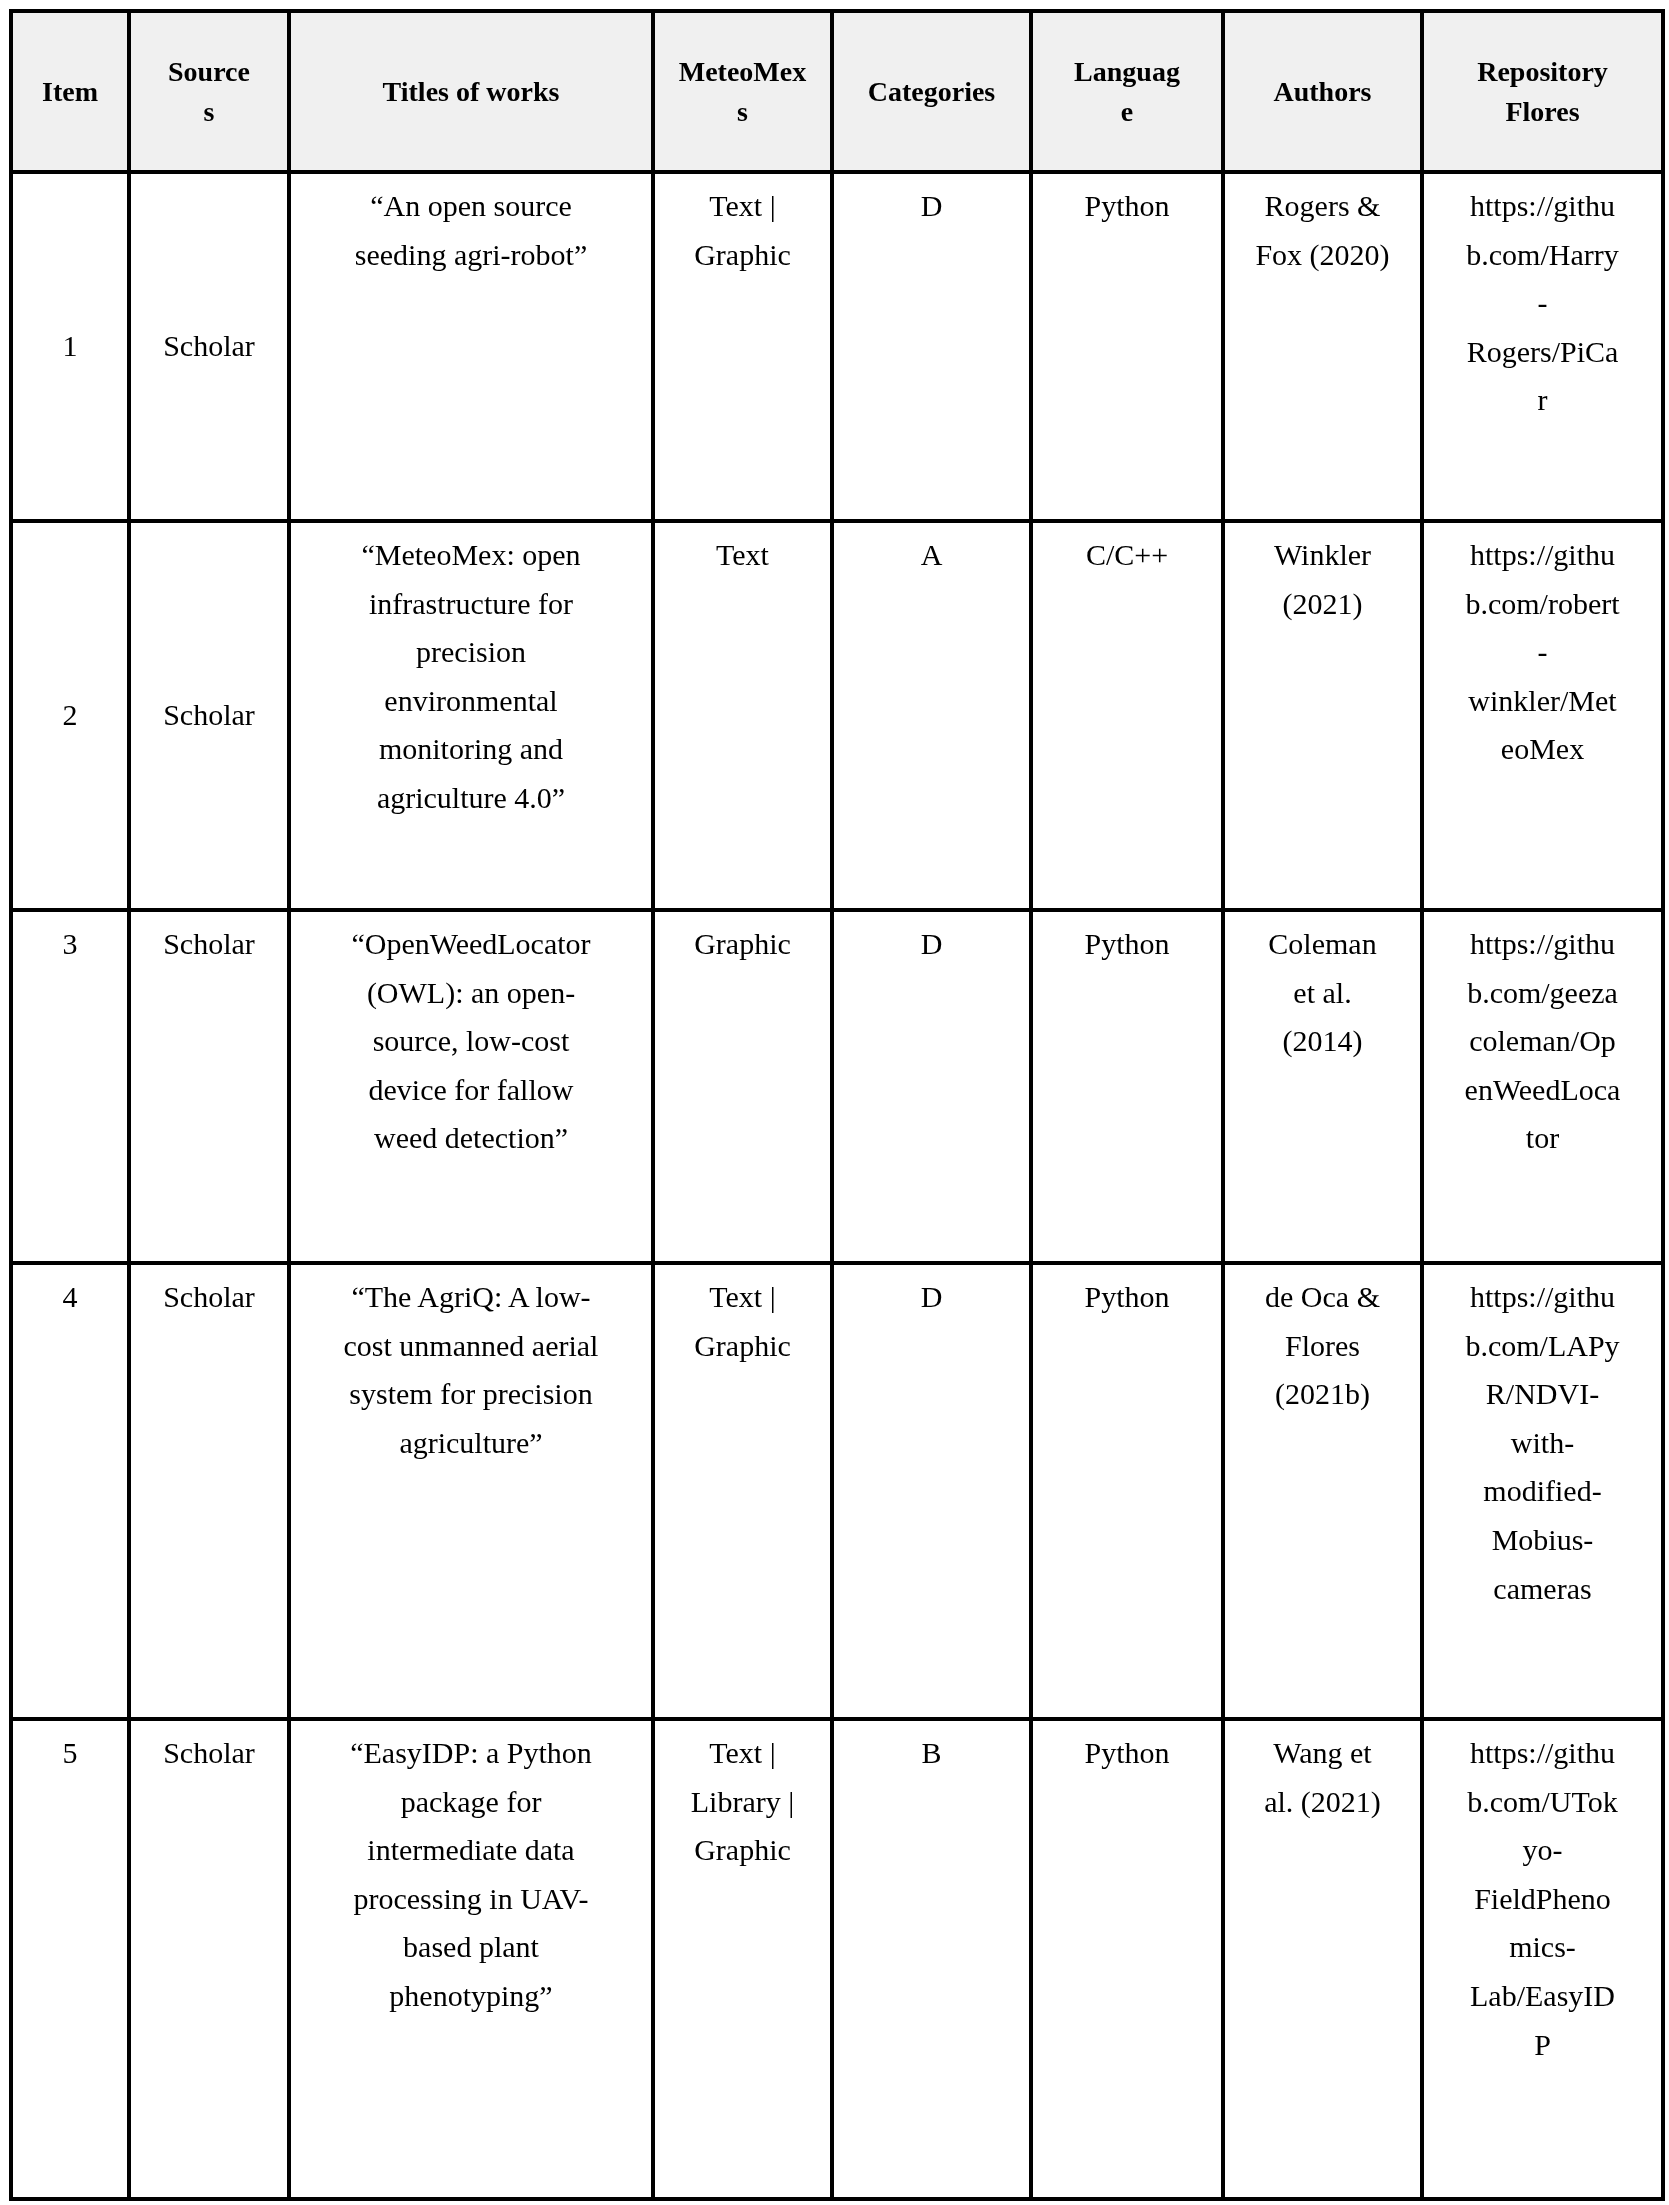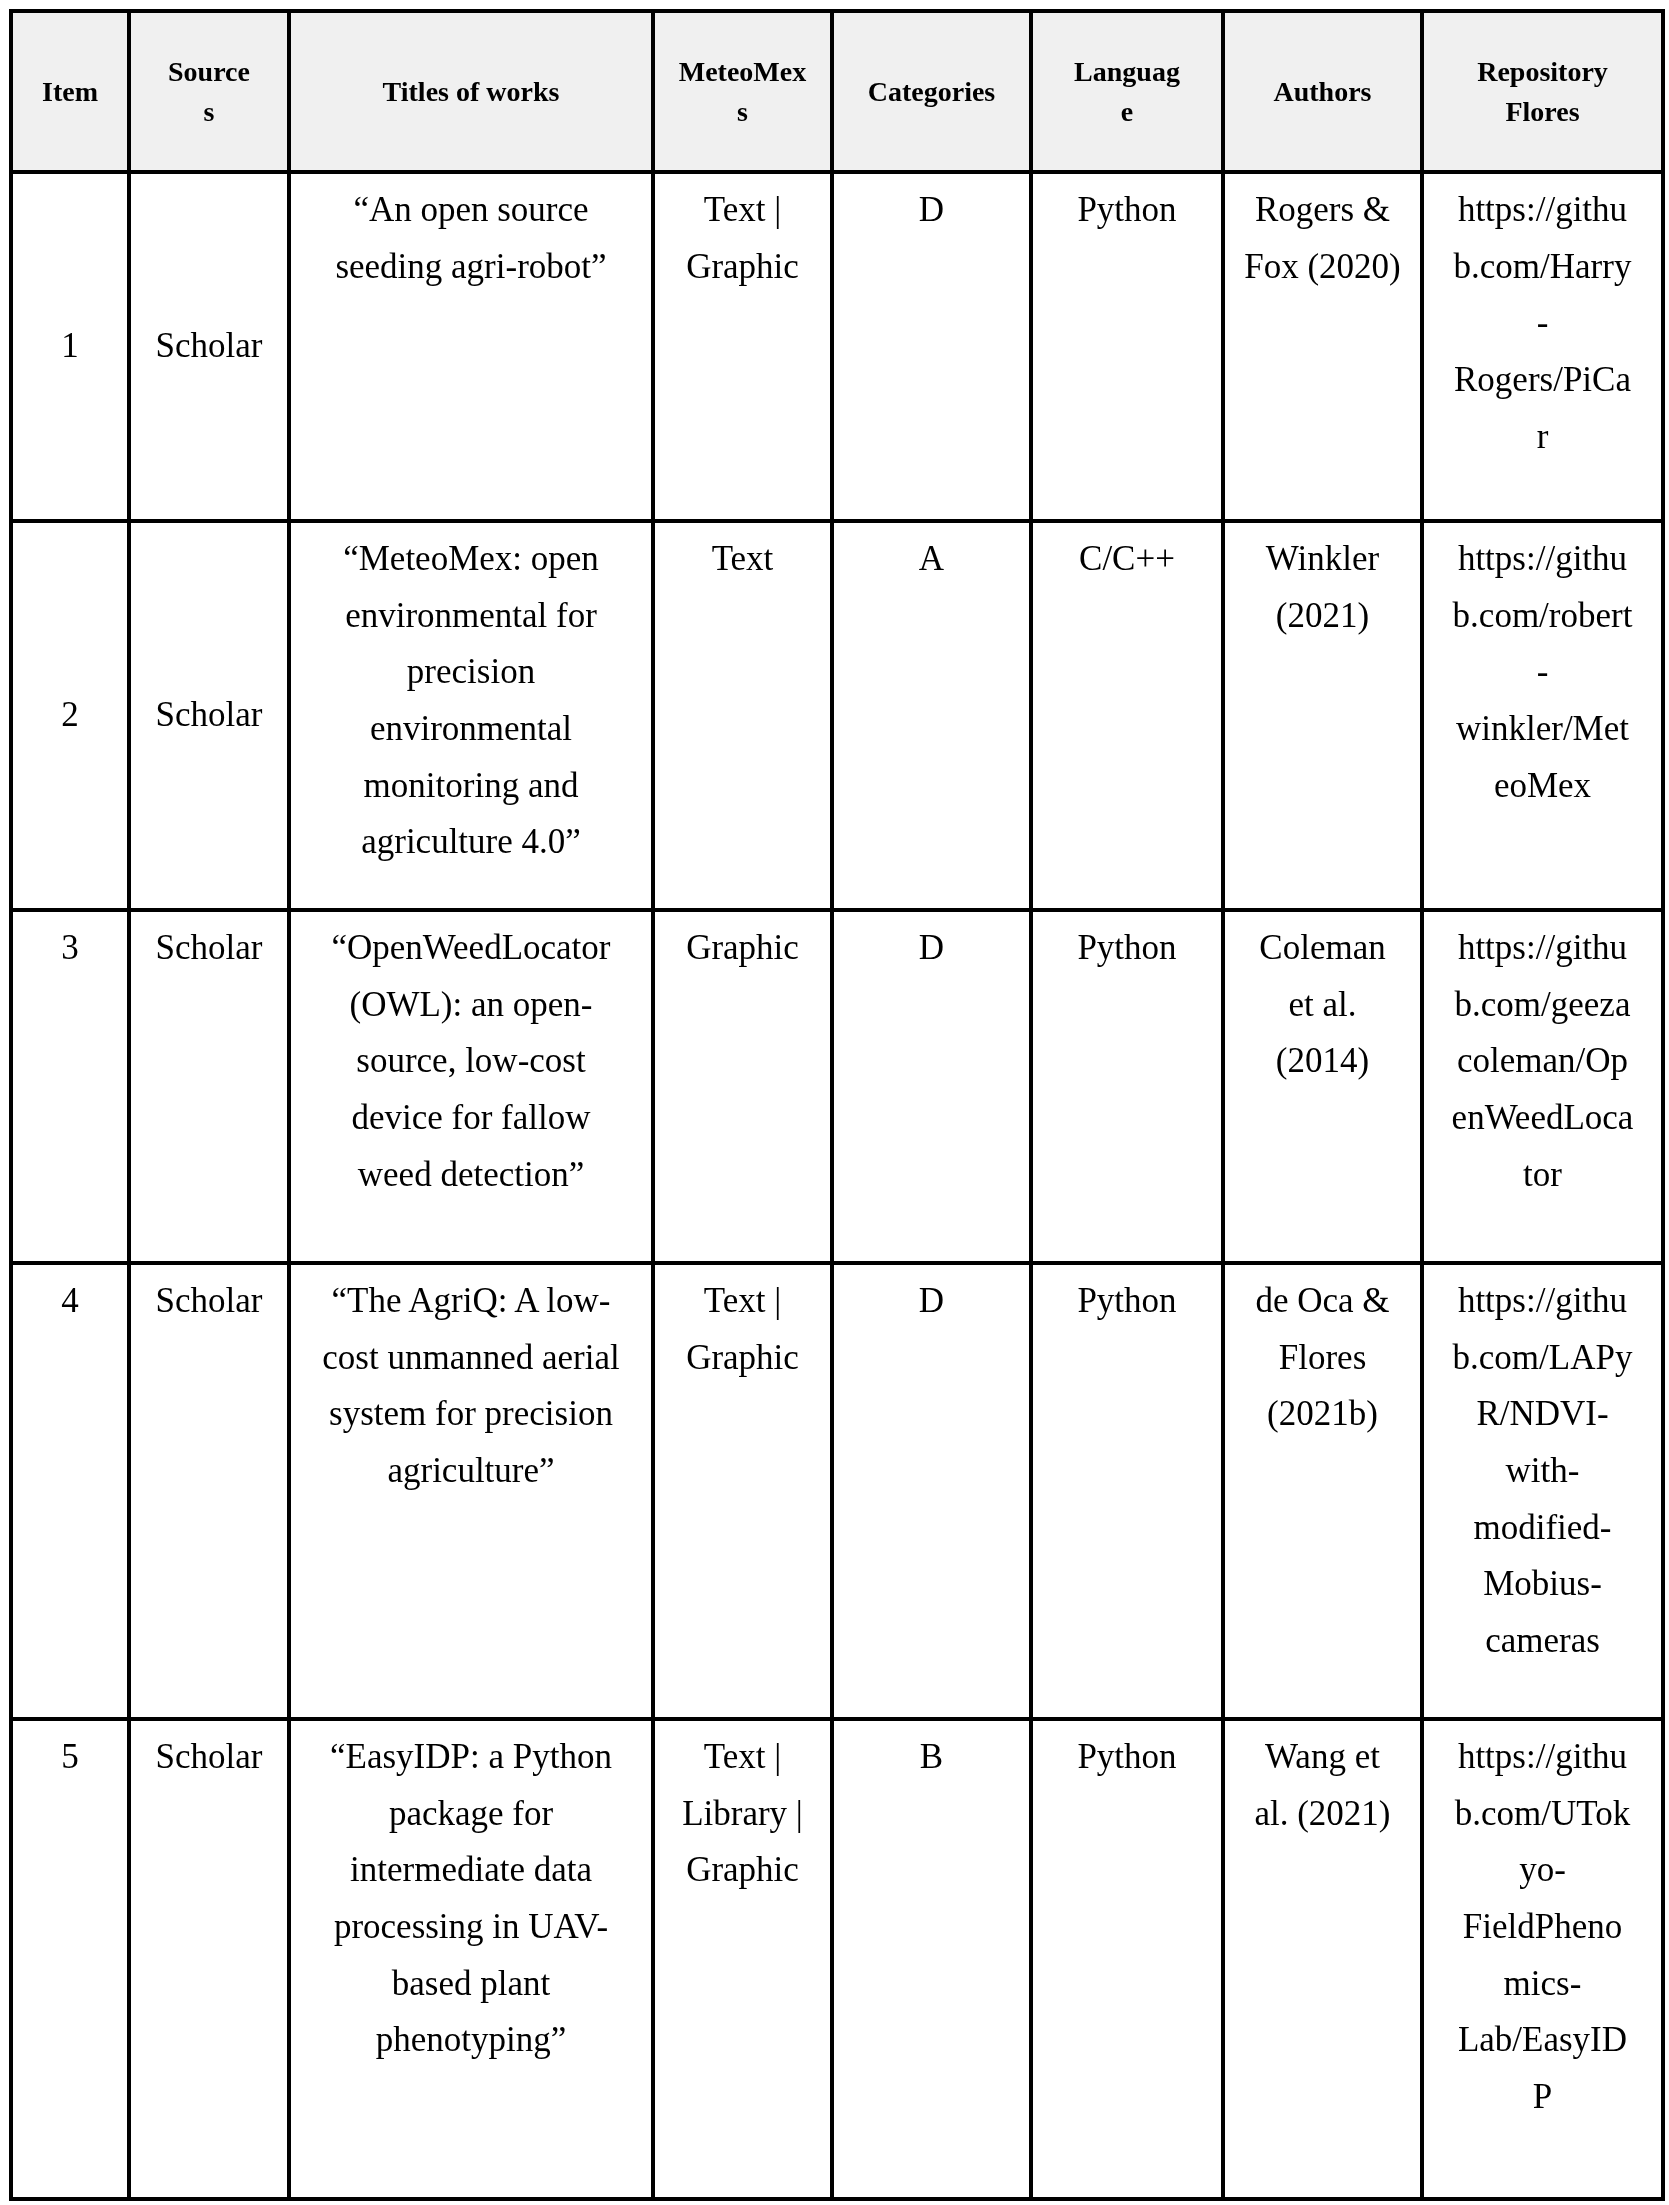--- a/index.html
+++ b/index.html
@@ -56,21 +56,21 @@
     font-weight: bold;
     font-size: 28px;
     line-height: 1.42;
     vertical-align: middle;
     height: 161px;
   }
 
   table.catalog tbody td {
     background: #ffffff;
     font-weight: normal;
-    font-size: 35px;
+    font-size: 30px;
     line-height: 1.62;
   }
 
   
   td.va-mid  { vertical-align: middle; }
   td.va-top  { vertical-align: top; }
 
   td.pad-sm { padding-top: 11.6px; }
 
   .cellline { display: block; }
@@ -167,21 +167,21 @@
 
       <tr style="height:389px;">
         <td class="va-mid">
           <span class="cellline">2</span>
         </td>
         <td class="va-mid">
           <span class="cellline">Scholar</span>
         </td>
         <td class="va-top pad-sm">
           <span class="cellline">“MeteoMex: open</span>
-          <span class="cellline">environmental for</span>
+          <span class="cellline">infrastructure for</span>
           <span class="cellline">precision</span>
           <span class="cellline">environmental</span>
           <span class="cellline">monitoring and</span>
           <span class="cellline">agriculture 4.0”</span>
         </td>
         <td class="nudge-1">
           <span class="cellline">Text</span>
         </td>
         <td class="nudge-2">
           <span class="cellline">A</span>

